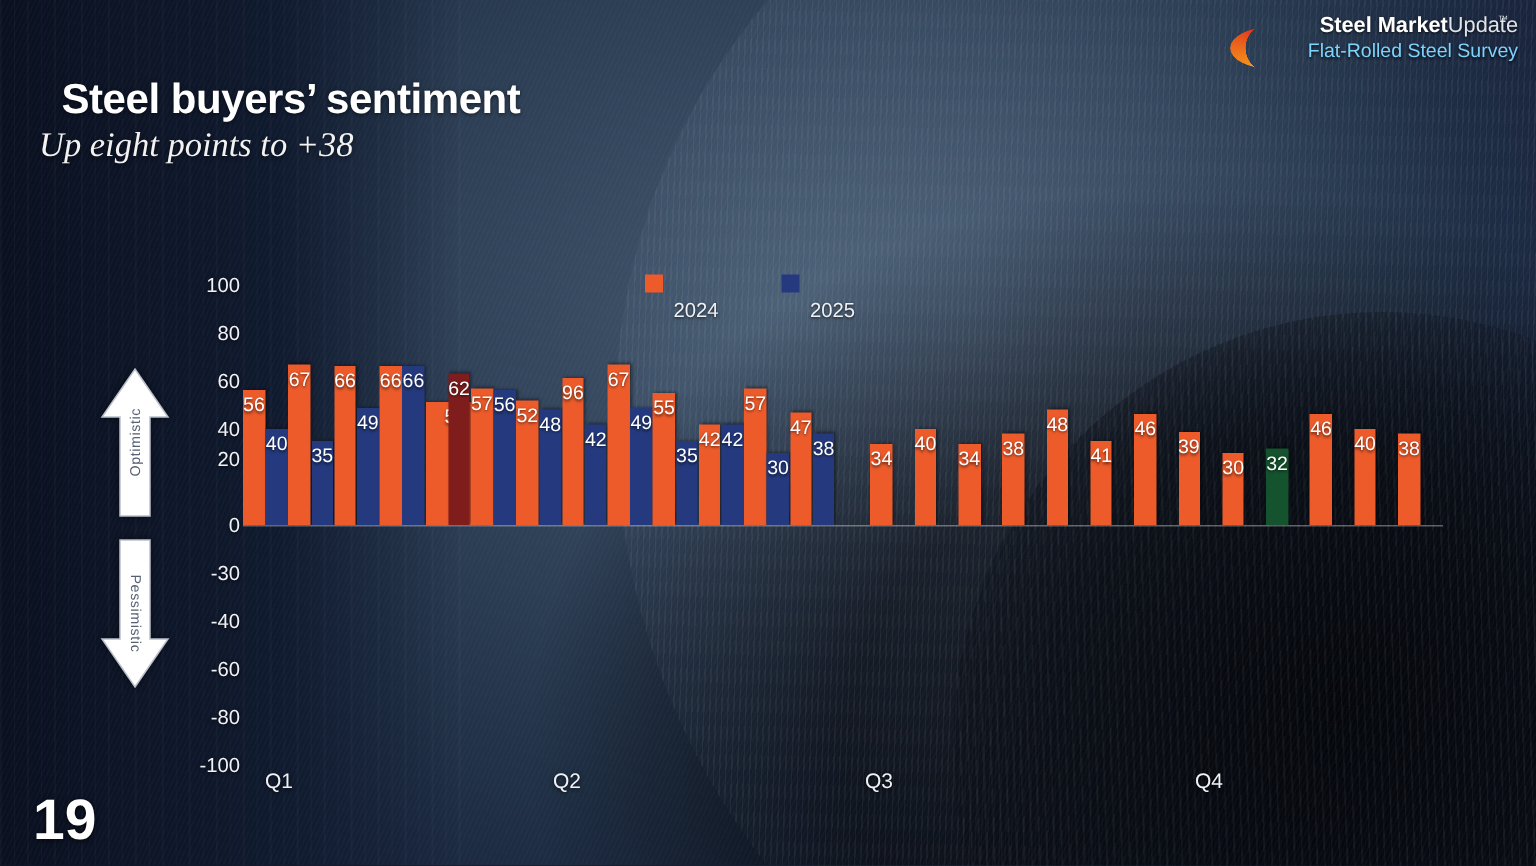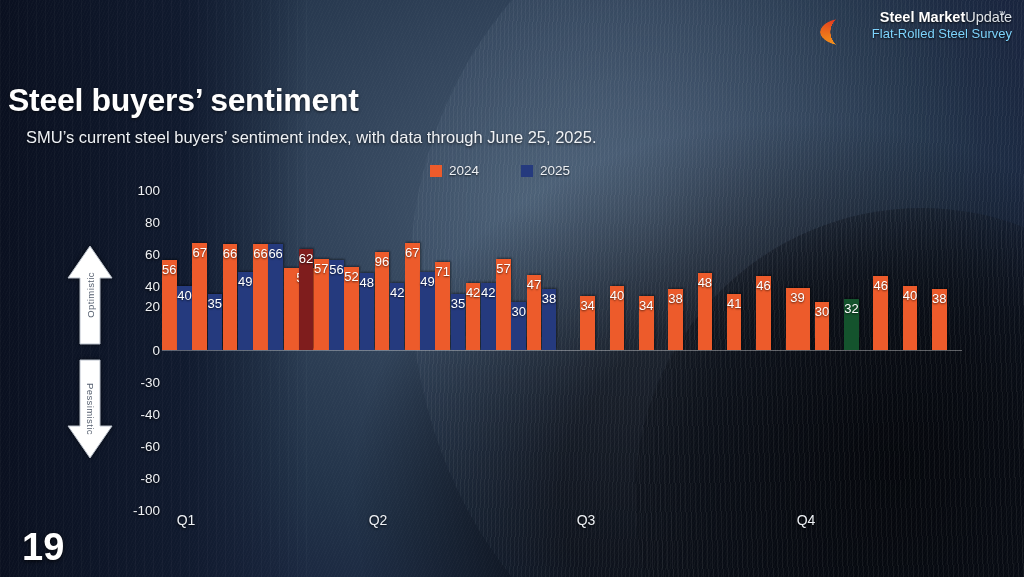--- a/index.html
+++ b/index.html
@@ -56,25 +56,24 @@
     position:absolute; inset:0;
     background:
       repeating-linear-gradient(115deg,
         rgba(255,255,255,0.018) 0px, rgba(255,255,255,0.018) 1px,
         rgba(0,0,0,0.0) 1px, rgba(0,0,0,0.0) 3px);
     pointer-events:none;
   }
 
   
   .title {
-    position:absolute; left:8px; top:50px;
-    font-size:32px; font-weight:bold; color:#fff;
+    position:absolute; left:41px; top:50px;
+    font-size:28px; font-weight:bold; color:#fff;
     letter-spacing:-0.3px;
     text-shadow:0 1px 3px rgba(0,0,0,.6);
-    margin-top:32px;
   }
   .subtitle {
     position:absolute; left:26px; top:84px;
     font-size:23px; color:#f2f2f2;
     font-family:"Liberation Serif", serif;
     font-style:italic;
     text-shadow:0 1px 3px rgba(0,0,0,.6);
   }
   .caption {
     position:absolute; left:26px; top:128px;
@@ -158,21 +157,21 @@
     text-shadow:0 1px 2px rgba(0,0,0,.65);
     white-space:nowrap;
   }
   
   .legend {
     position:absolute; left:430px; top:163px;
     display:flex; gap:42px; align-items:center;
   }
   .legend-item { display:flex; align-items:center; gap:7px; }
   .legend-swatch { width:12px; height:12px; display:block; }
-  .legend-text { font-size:13.5px; color:#eef1f5; text-shadow:0 1px 2px rgba(0,0,0,.7); }
+  .legend-text { font-size:13.5px; color:#eef1f5; text-shadow:0 1px 2px rgba(0,0,0,.7);margin-top:36px; }
 
   
   .q-label {
     position:absolute; top:512px;
     font-size:14px; color:#eef1f5;
     text-shadow:0 1px 3px rgba(0,0,0,.8);
     transform:translateX(-50%);
     white-space:nowrap;
   }
 </style>
@@ -180,21 +179,21 @@
 <body>
 
 <div id="slide">
   <div class="bg-base"></div>
   <div class="bg-left-dark"></div>
   <div class="bg-coil"></div>
   <div class="bg-coil2"></div>
   <div class="bg-grain"></div>
 
   <div class="title">Steel buyers’ sentiment</div>
-  <div class="caption">SMU’s current steel buyers’ sentiment index, with data through June 25, 2025.</div>
+  <div class="subtitle">Up eight points to +38</div>
 
   <div class="logo">
     <div class="logo-swoosh"></div>
     <div class="logo-tm">™</div>
     <div class="logo-row1"><b>Steel Market</b><span class="light">Update</span></div>
     <div class="logo-row2">Flat-Rolled Steel Survey</div>
   </div>
 
   <div class="page-num">19</div>
 
@@ -288,21 +287,21 @@
         <div class="bar" style="left: 227.885px; width: 14.5923px; height: 67.2px; background: rgb(37, 58, 126);">
           <span class="val">42</span>
         </div>
         <div class="bar" style="left: 243.077px; width: 14.5923px; height: 107.2px; background: rgb(237, 91, 43);">
           <span class="val">67</span>
         </div>
         <div class="bar" style="left: 258.269px; width: 14.5923px; height: 78.4px; background: rgb(37, 58, 126);">
           <span class="val">49</span>
         </div>
         <div class="bar" style="left: 273.462px; width: 14.5923px; height: 88px; background: rgb(237, 91, 43);">
-          <span class="val">71</span>
+          <span class="val">55</span>
         </div>
         <div class="bar" style="left: 288.654px; width: 14.5923px; height: 56px; background: rgb(37, 58, 126);">
           <span class="val">35</span>
         </div>
         <div class="bar" style="left: 303.846px; width: 14.5923px; height: 67.2px; background: rgb(237, 91, 43);">
           <span class="val">42</span>
         </div>
         <div class="bar" style="left: 319.038px; width: 14.5923px; height: 67.2px; background: rgb(37, 58, 126);">
           <span class="val">42</span>
         </div>
@@ -332,21 +331,21 @@
         </div>
         <div class="bar" style="left: 535.588px; width: 14.5923px; height: 76.8px; background: rgb(237, 91, 43);">
           <span class="val">48</span>
         </div>
         <div class="bar" style="left: 564.896px; width: 14.5923px; height: 56px; background: rgb(237, 91, 43);">
           <span class="val">41</span>
         </div>
         <div class="bar" style="left: 594.204px; width: 14.5923px; height: 73.6px; background: rgb(237, 91, 43);">
           <span class="val">46</span>
         </div>
-        <div class="bar" style="left: 623.512px; width: 24px; height: 62.4px; background: rgb(237, 91, 43);">
+        <div class="bar" style="left: 623.512px; width: 14px; height: 62.4px; background: rgb(237, 91, 43);">
           <span class="val">39</span>
         </div>
         <div class="bar" style="left: 652.819px; width: 14.5923px; height: 48px; background: rgb(237, 91, 43);">
           <span class="val">30</span>
         </div>
         <div class="bar" style="left: 682.127px; width: 14.5923px; height: 51.2px; background: #14532d;">
           <span class="val">32</span>
         </div>
         <div class="bar" style="left: 711.435px; width: 14.5923px; height: 73.6px; background: rgb(237, 91, 43);">
           <span class="val">46</span>

